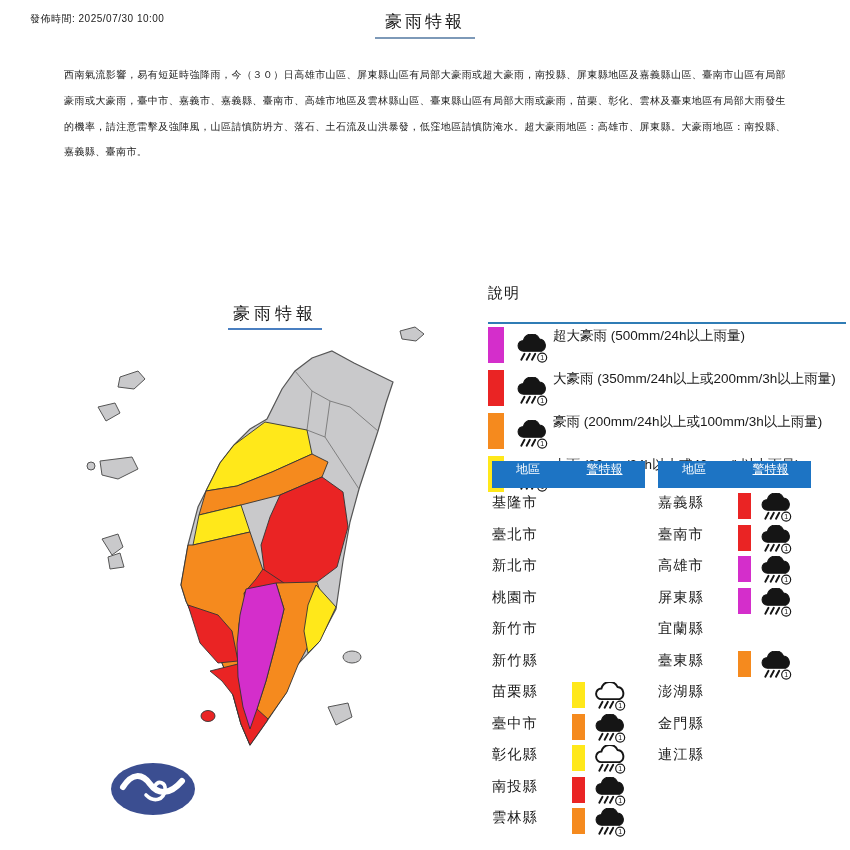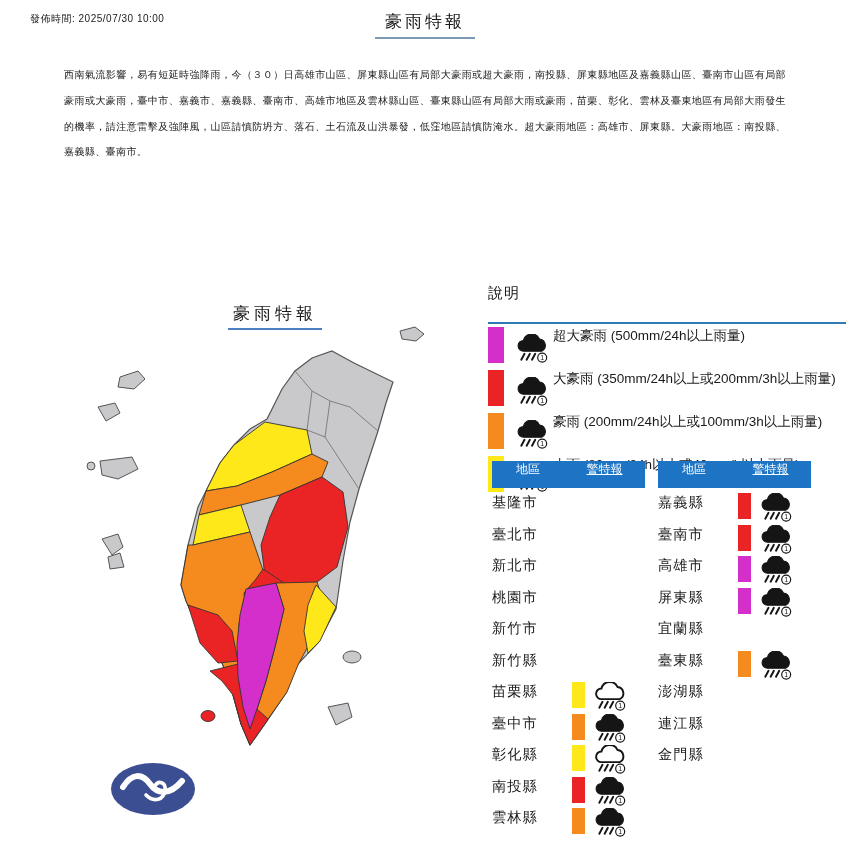--- a/index.html
+++ b/index.html
@@ -297,19 +297,19 @@
             <path d="M10,18.5 L7,24 M15,18.5 L12,24 M20,18.5 L17,24" stroke="#151515" stroke-width="1.8" stroke-linecap="round" fill="none"></path>
             <circle cx="26.5" cy="22" r="4.2" fill="#ffffff" stroke="#151515" stroke-width="1.1"></circle>
             <text x="26.5" y="24.6" font-size="6.5" text-anchor="middle" fill="#151515">1</text>
           </svg>
         </span>
       </div>
       <div class="trow">
         <span class="region-label">澎湖縣</span>
       </div>
       <div class="trow">
+        <span class="region-label">金門縣</span>
+      </div>
+      <div class="trow">
         <span class="region-label">連江縣</span>
       </div>
-      <div class="trow">
-        <span class="region-label">金門縣</span>
-      </div>
     </div>
 </div>
 
 </body></html>

